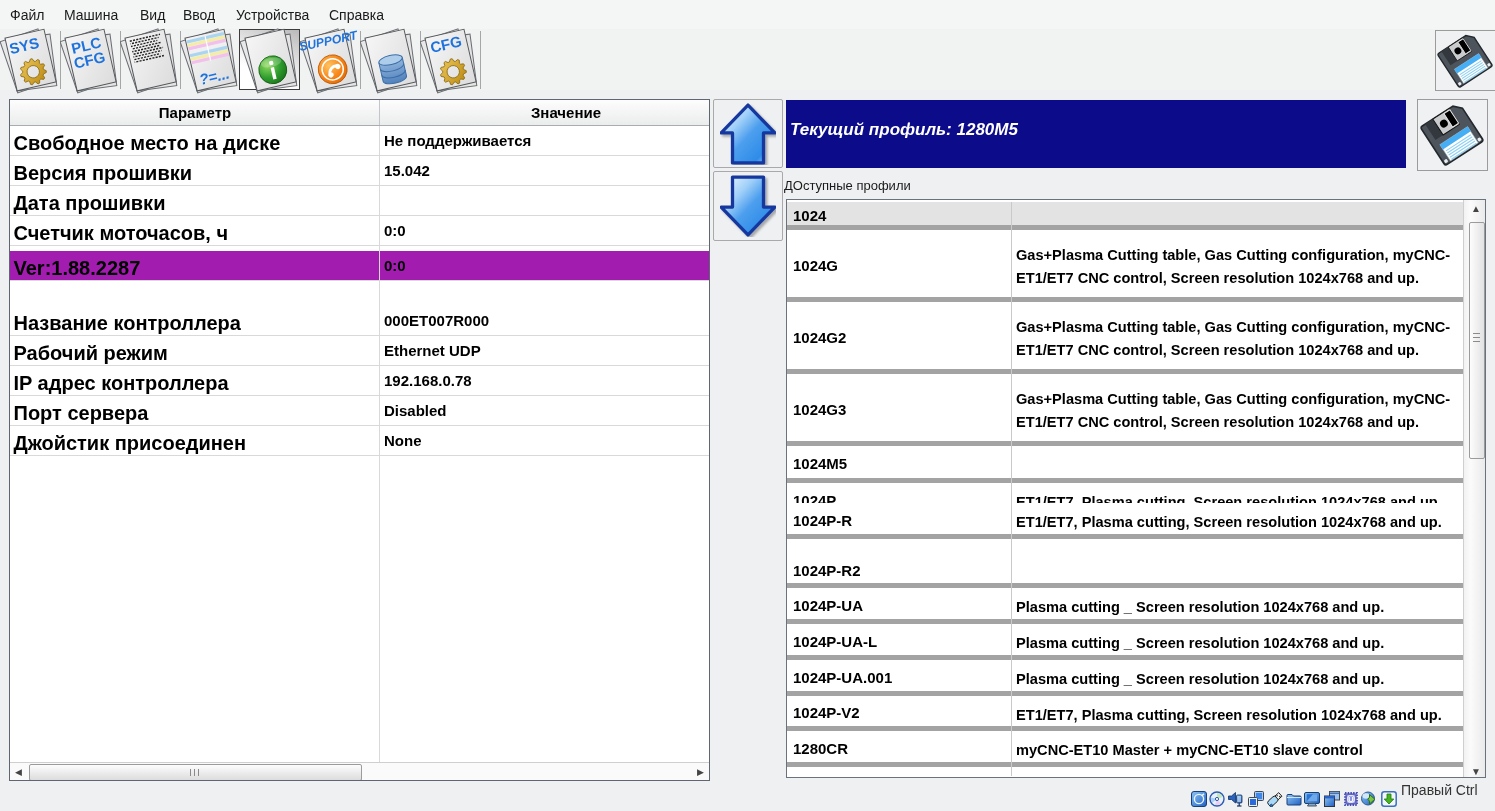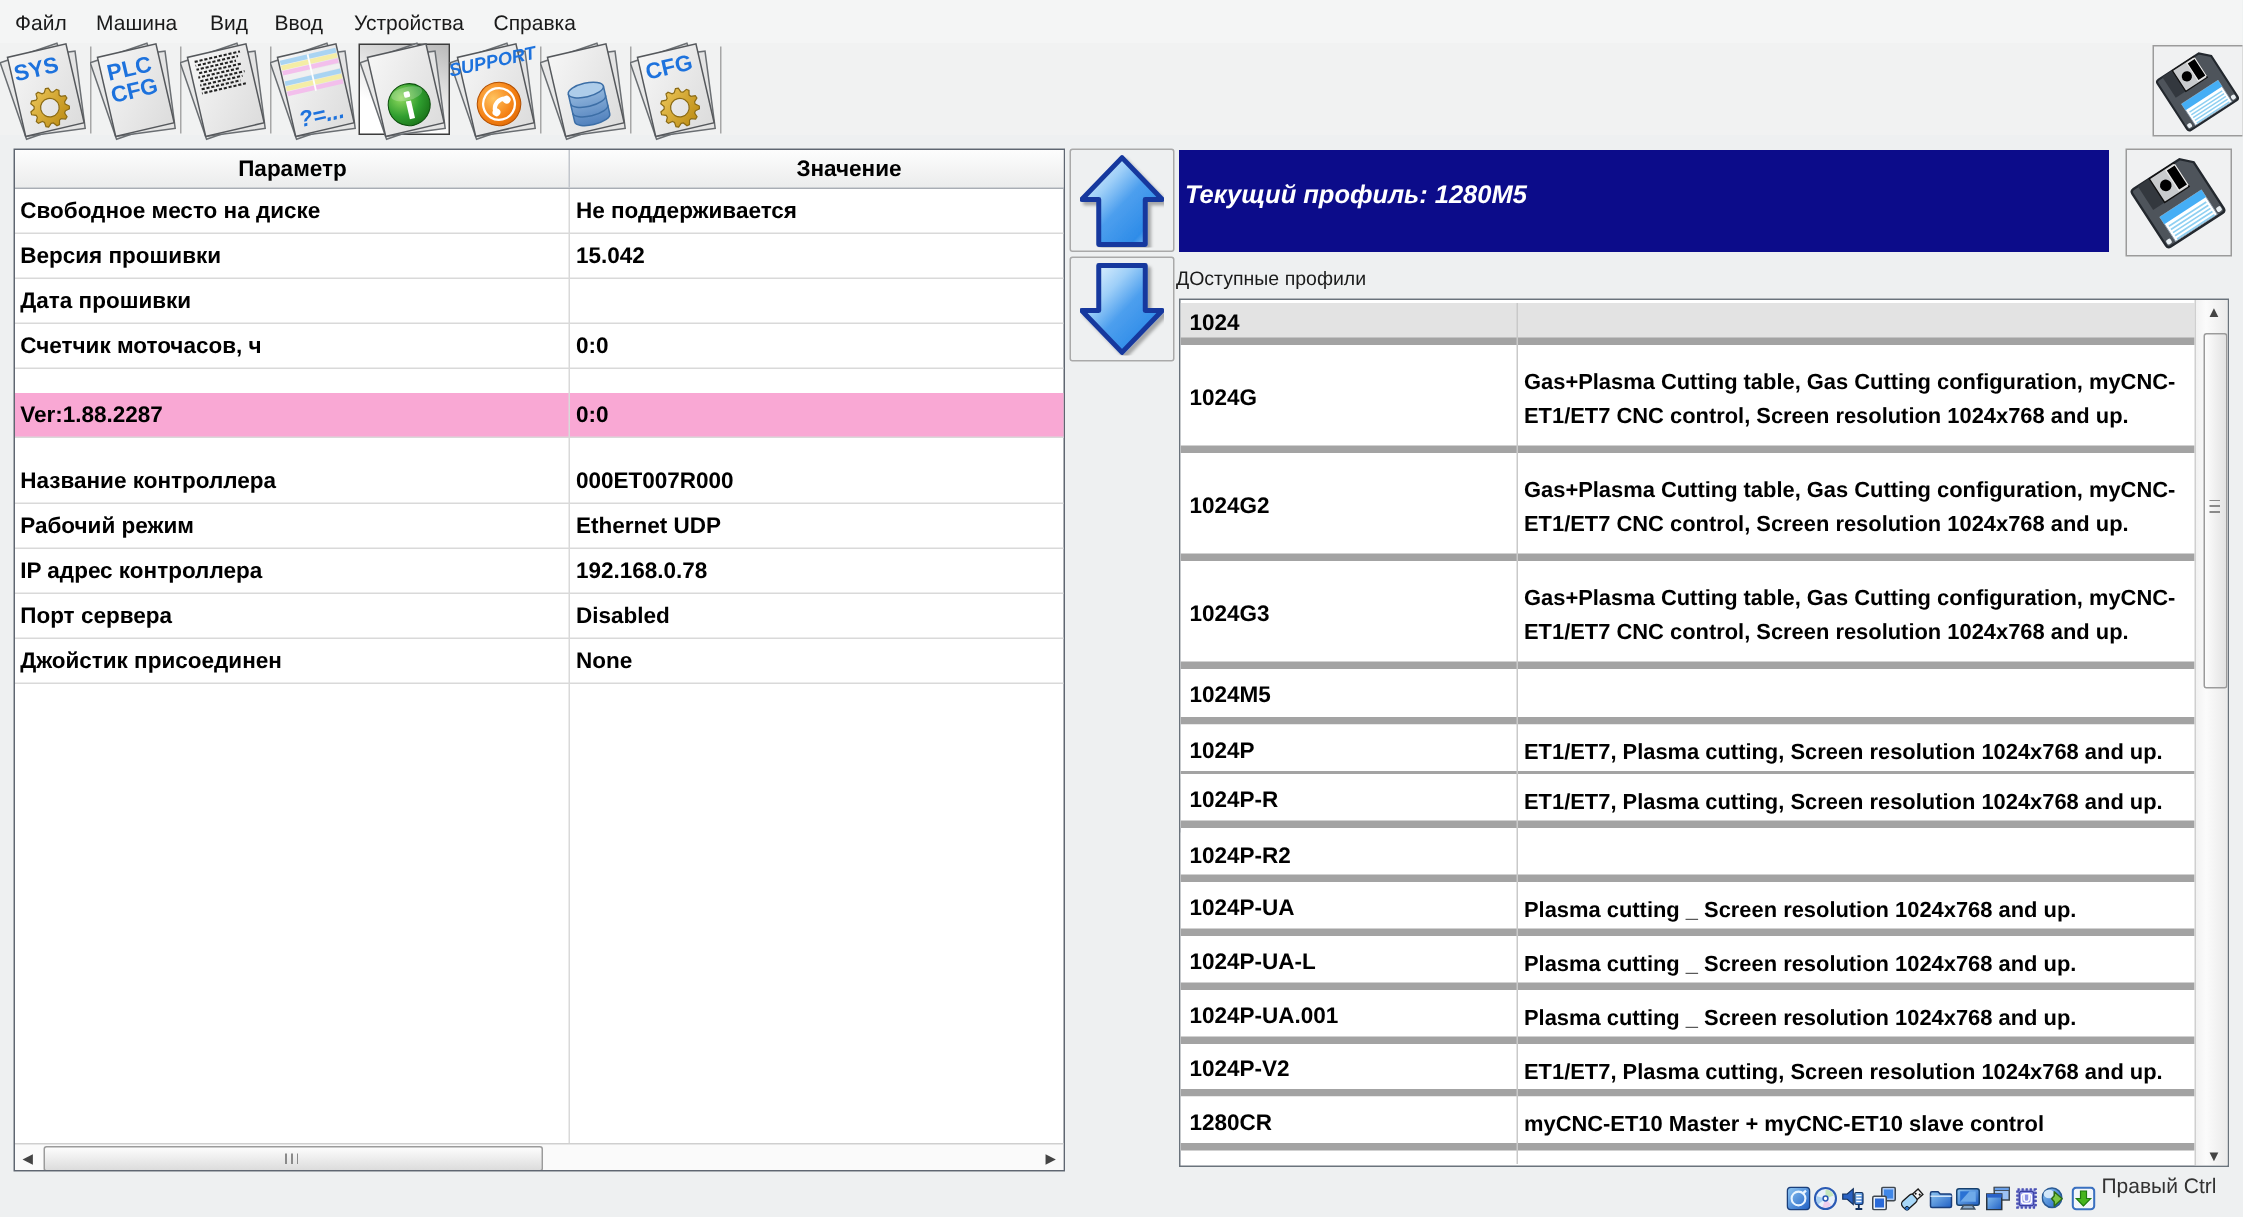--- a/index.html
+++ b/index.html
@@ -10,21 +10,21 @@
 #toolbar{left:0;top:29px;width:1495px;height:61px;background:#f1f2f2}
 .tsep{position:absolute;top:2px;width:1px;height:58px;background:#a6a6a6}
 .tbtn{position:absolute;top:-1px;width:60px;height:62px;overflow:visible}
 #selbtn{position:absolute;left:239px;top:0px;width:61px;height:61px;border:1px solid #3c3c3c;box-sizing:border-box;background:linear-gradient(205deg,#b9b9b9,#e8e8e8 45%,#ffffff 72%)}
 #flopbtn1{left:1435px;top:30px;width:59px;height:59px;border:1px solid #9b9b9b;background:#f0f1f2}
 #flopbtn2{left:1417px;top:99px;width:69px;height:70px;border:1px solid #9b9b9b;background:#f0f1f2}
 #ltable{left:9px;top:99px;width:701px;height:682px;border:1px solid #5f6671;background:#fff;box-sizing:border-box;overflow:hidden}
 #lheader{position:absolute;left:0;top:0;width:745px;height:25px;background:linear-gradient(180deg,#fdfdfd,#ebecec);border-bottom:1px solid #a8adb4}
 #lheader .hc{position:absolute;top:4px;font-size:15px;font-weight:bold;color:#000;text-align:center}
 .lrow{position:absolute;left:0;width:745px;height:30px;border-bottom:1px solid #d9d9d9;box-sizing:border-box}
-.lrow .p{position:absolute;left:3.5px;top:6px;font-size:15px;font-weight:bold;color:#000;white-space:nowrap}
+.lrow .p{position:absolute;left:3.5px;top:6px;font-size:20px;font-weight:bold;color:#000;white-space:nowrap}
 .lrow .v{position:absolute;left:374px;top:6px;font-size:15px;font-weight:bold;color:#000;white-space:nowrap}
 #lvline{position:absolute;left:369px;top:26px;width:1px;height:636px;background:#d9d9d9}
 #lvlineh{position:absolute;left:369px;top:0;width:1px;height:25px;background:#c2c6cc}
 #lhsb{position:absolute;left:0px;top:662px;width:699px;height:18px;background:#fafafa;border-top:1px solid #cfcfcf}
 #lhsb .thumb{position:absolute;left:19px;top:1px;width:331px;height:15px;background:linear-gradient(180deg,#fdfdfd,#dcdcdc);border:1px solid #9b9b9b;border-radius:2px}
 .grip3v{position:absolute;left:160px;top:4px;width:9px;height:7px;
  background:repeating-linear-gradient(90deg,#8a8a8a 0 1px,transparent 1px 4px)}
 .sbarrow{position:absolute;font-size:9px;color:#444;top:4px}
 #upbtn{left:713px;top:99px;width:70px;height:69px;border:1px solid #a9a9a9;border-radius:2px;box-sizing:border-box}
 #dnbtn{left:713px;top:171px;width:70px;height:70px;border:1px solid #a9a9a9;border-radius:2px;box-sizing:border-box}
@@ -387,21 +387,21 @@
       <span class="v">15.042</span>
     </div>
 <div class="lrow" style="top:86px;">
       <span class="p">Дата прошивки</span>
       <span class="v"></span>
     </div>
 <div class="lrow" style="top:116px;">
       <span class="p">Счетчик моточасов, ч</span>
       <span class="v">0:0</span>
     </div>
-<div class="lrow" style="top:162px;background:#f9a8d4;">
+<div class="lrow" style="top:151px;background:#a21caf;">
       <span class="p">Ver:1.88.2287</span>
       <span class="v">0:0</span>
     </div>
 <div class="lrow" style="top:206px;">
       <span class="p">Название контроллера</span>
       <span class="v">000ET007R000</span>
     </div>
 <div class="lrow" style="top:236px;">
       <span class="p">Рабочий режим</span>
       <span class="v">Ethernet UDP</span>
@@ -502,21 +502,21 @@
       <span class="n" style="top:27px">1024G3</span>
       <div class="d" style="top:14px">Gas+Plasma Cutting table, Gas Cutting configuration, myCNC-<br>ET1/ET7 CNC control, Screen resolution 1024x768 and up.</div>
     </div>
 <div class="rrow" style="top:246px;height:37px;">
       <span class="n" style="top:9px">1024M5</span>
     </div>
 <div class="rrow" style="top:283px;height:36px;">
       <span class="n" style="top:9px">1024P</span>
       <div class="d" style="top:8px">ET1/ET7, Plasma cutting, Screen resolution 1024x768 and up.</div>
     </div>
-<div class="rrow" style="top:316px;height:36px;padding-left:24px;">
+<div class="rrow" style="top:303px;height:36px;padding-left:24px;">
       <span class="n" style="top:9px">1024P-R</span>
       <div class="d" style="top:8px">ET1/ET7, Plasma cutting, Screen resolution 1024x768 and up.</div>
     </div>
 <div class="rrow" style="top:355px;height:33px;">
       <span class="n" style="top:7px">1024P-R2</span>
       <div class="d" style="top:7px"></div>
     </div>
 <div class="rrow" style="top:388px;height:36px;">
       <span class="n" style="top:9px">1024P-UA</span>
       <div class="d" style="top:8px">Plasma cutting _ Screen resolution 1024x768 and up.</div>

